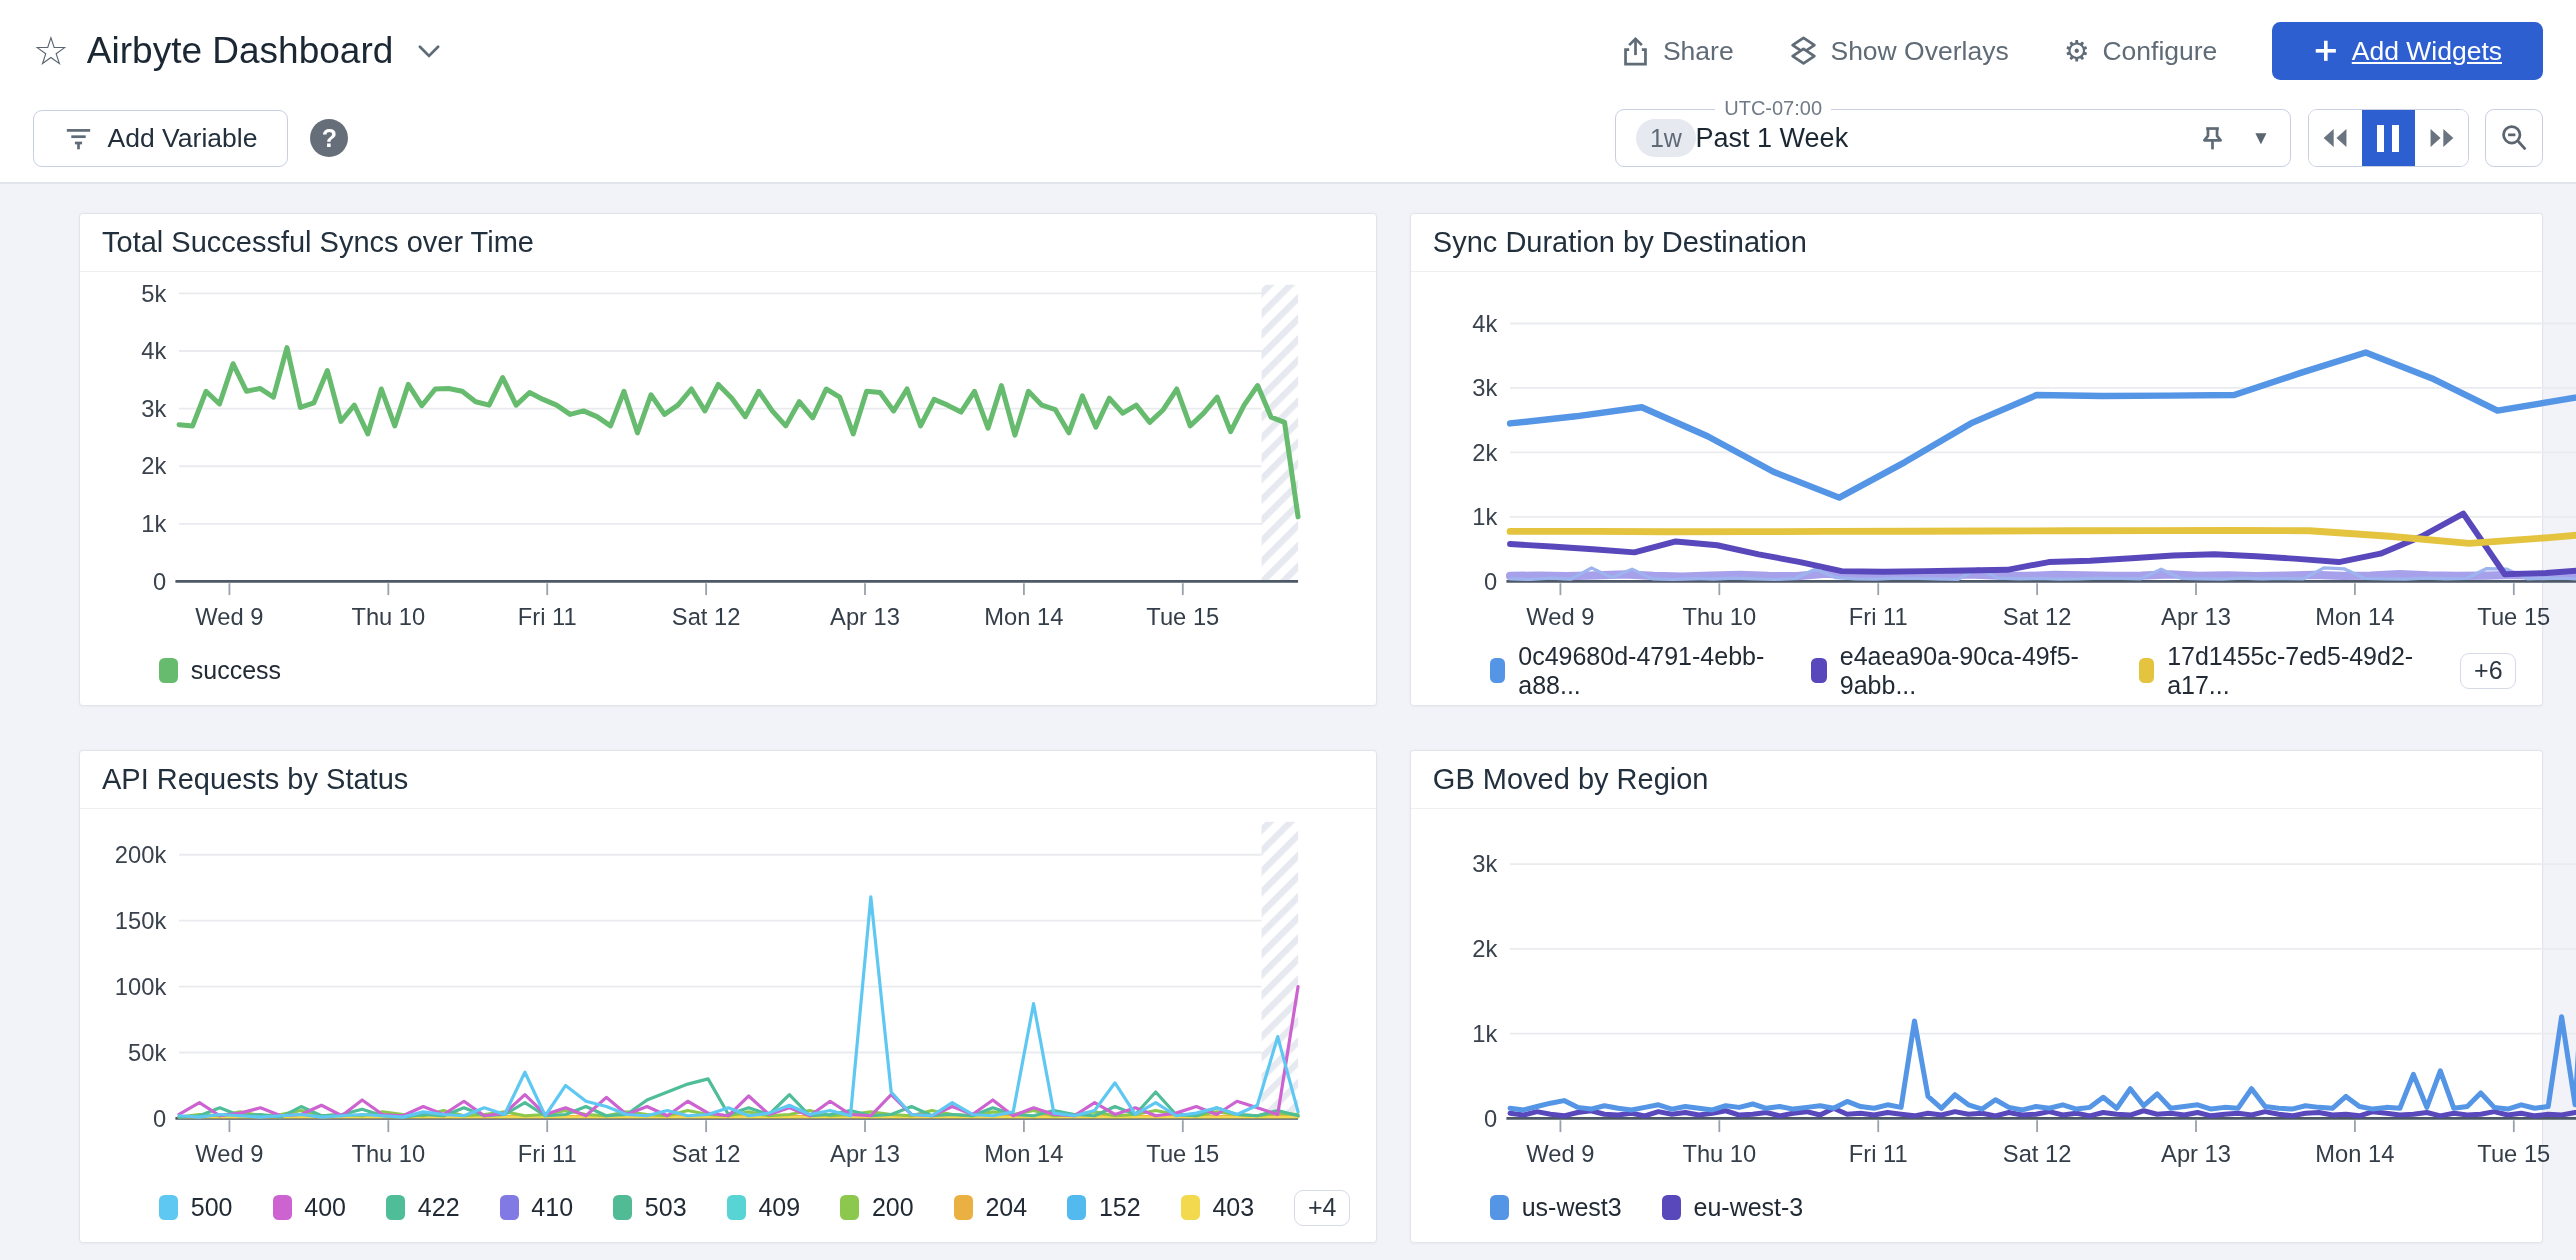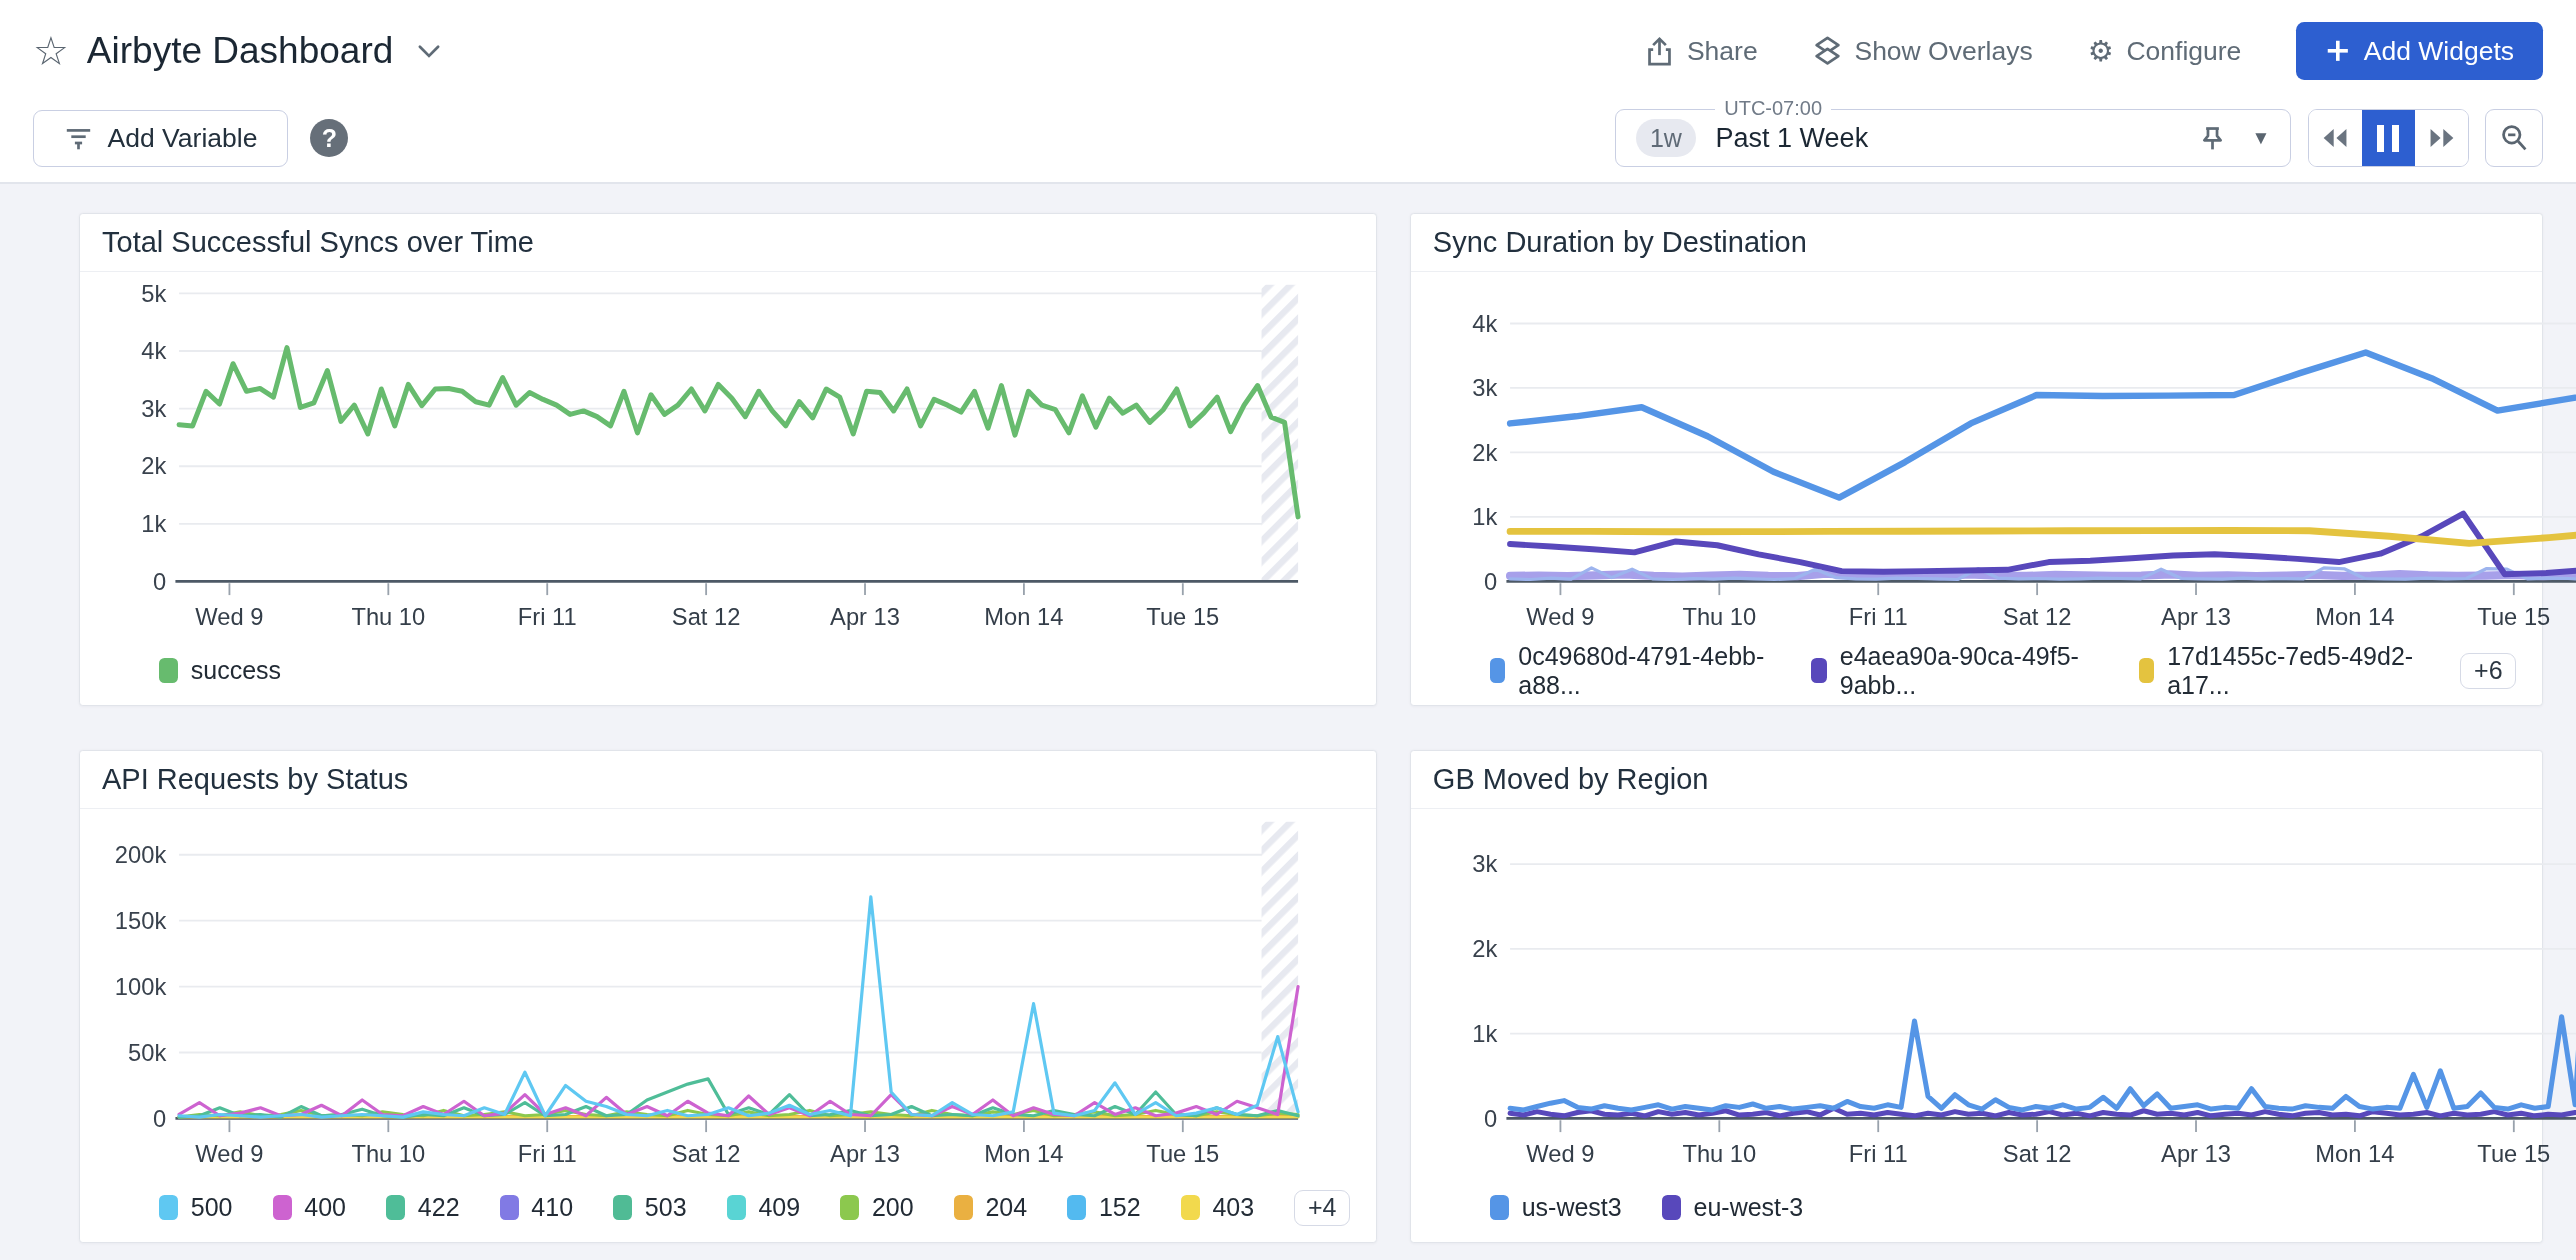--- a/index.html
+++ b/index.html
@@ -9,34 +9,34 @@
   
   .topbar { background:#fff; height:102px; display:flex; align-items:center; padding:0 33px; }
   .title-group { display:flex; align-items:center; gap:18px; }
   .star { font-size:40px; color:#5a6570; line-height:1; cursor:pointer; }
   .dash-title { font-size:37px; font-weight:500; color:#1b2733; }
   .chev { margin-left:5.5px; }
   .top-actions { margin-left:auto; display:flex; align-items:center; gap:55px; }
   .action { display:flex; align-items:center; gap:12.8px; color:#5f6b76; font-size:26.5px; cursor:pointer; }
   .action .glyph { font-size:29px; line-height:1; }
   .btn-primary { display:flex; align-items:center; gap:12.8px; background:#2d5fd0; color:#fff;
-                 border:none; border-radius:8.2px; height:58px; padding:0 29px; font-size:26.5px;
-                 font-family:inherit; cursor:pointer; }
+                 border:none; border-radius:8.2px; height:58px; padding:0 41px; font-size:26.5px;
+                 font-family:inherit; cursor:pointer;text-decoration:underline; }
 
   
   .toolbar { background:#fff; height:80px; display:flex; align-items:center; padding:0 33px 7.3px 33px; }
   .btn-outline { display:flex; align-items:center; gap:14.6px; background:#fff; border:1.8px solid #c9cfe3;
                  border-radius:9px; height:57px; padding:0 30px; font-size:26.5px; color:#23303c;
                  font-family:inherit; cursor:pointer; }
   .help-circle { width:38px; height:38px; border-radius:50%; background:#666f79; color:#fff;
                  font-size:25px; font-weight:bold; display:flex; align-items:center; justify-content:center;
                  margin-left:22px; cursor:pointer; }
   .toolbar-right { margin-left:auto; display:flex; align-items:center; gap:16.4px; }
   .time-box { position:relative; width:676px; height:58px; border:1.8px solid #c9cfe3; border-radius:9px;
-              display:flex; align-items:center; padding:0 20px; gap:20px; background:#fff; cursor:pointer; }
+              display:flex; align-items:center; padding:0 20px; background:#fff; cursor:pointer; }
   .tz-label { position:absolute; top:-13.7px; left:99px; background:#fff; padding:0 9px;
               font-size:20px; color:#717b88; }
   .range-chip { background:#e7e9f0; border-radius:19px; padding:4.6px 13.7px; font-size:25px; color:#5f6a76; }
   .range-text { font-size:27px; color:#1b2733; font-weight:500; }
   .time-box .right-icons { margin-left:auto; display:flex; align-items:center; gap:24px; }
   .caret { font-size:19px; color:#5a6570; }
   .seg-group { display:flex; border:1.8px solid #c9cfe3; border-radius:9px; overflow:hidden; height:58px; background:#fff; }
   .seg { width:53px; height:100%; display:flex; align-items:center; justify-content:center; cursor:pointer; background:#fff; border:none; }
   .seg.active { background:#2d5fd0; }
   .pause-bars { display:flex; gap:7.3px; }

